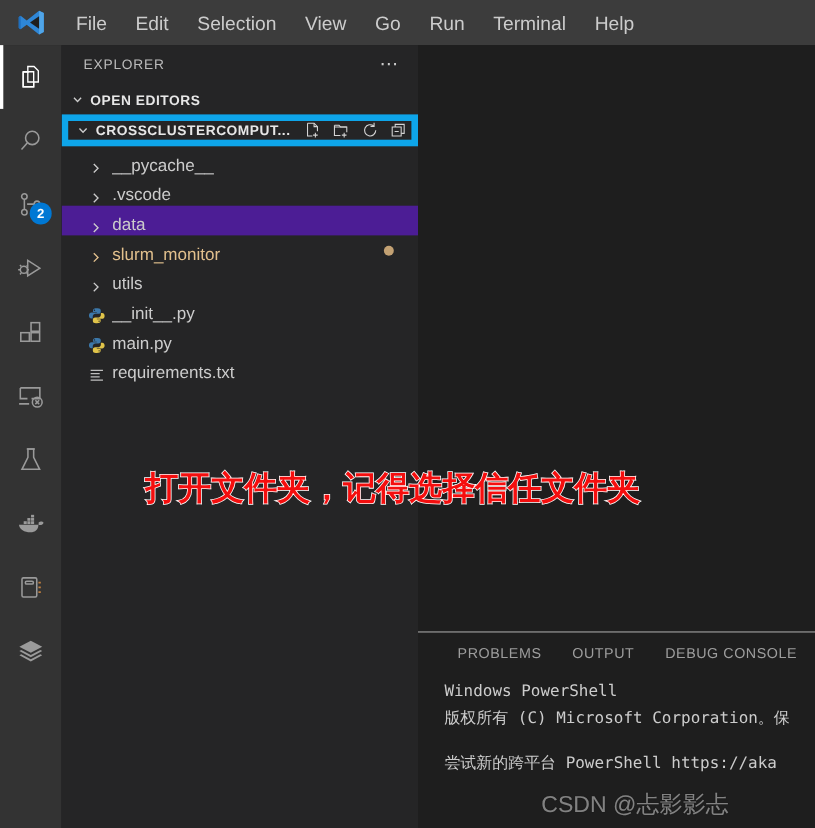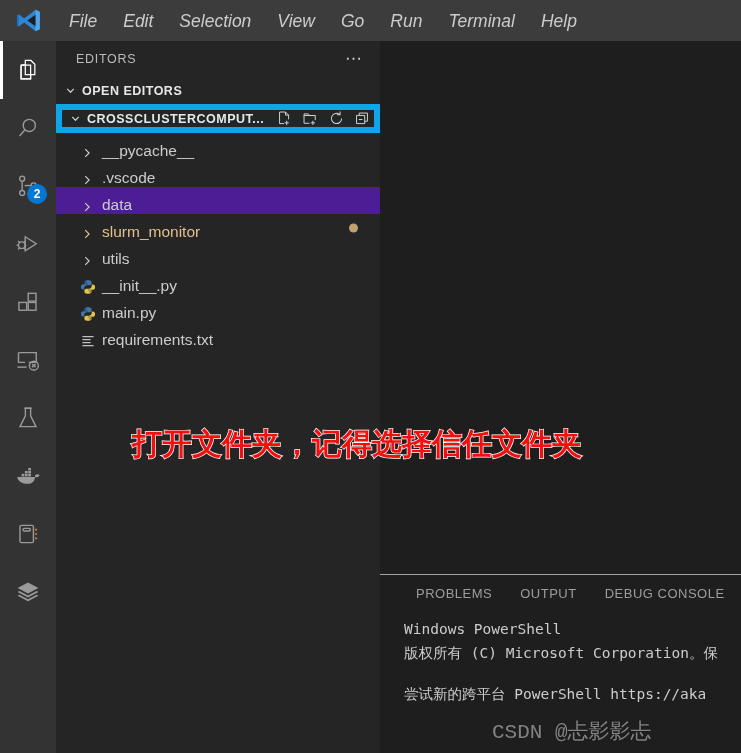--- a/index.html
+++ b/index.html
@@ -13,21 +13,21 @@
 
   
   .titlebar {
     position:absolute; left:0; top:0; width:741px; height:41px;
     background:#3c3c3c; display:flex; align-items:center;
   }
   .vs-logo { width:56px; height:41px; display:flex; align-items:center; justify-content:center; }
   .menu-items { display:flex; align-items:center; gap:0px; }
   .menu-item {
     color:#cccccc; font-size:17.5px; padding:2px 13px; line-height:24px;
-    white-space:nowrap; cursor:default;font-style:italic;
+    white-space:nowrap; cursor:default;
   }
 
   
   .activitybar {
     position:absolute; left:0; top:41px; width:56px; height:712px;
     background:#333333; display:flex; flex-direction:column; align-items:center;
   }
   .act-item {
     width:56px; height:58px; display:flex; align-items:center; justify-content:center;
     position:relative; cursor:pointer;
@@ -122,21 +122,21 @@
     white-space:nowrap; overflow:hidden;
   }
   .term-line { height:24px; }
   .term-line.blank { height:17px; }
   .prompt-ps { color:#cccccc; }
 
   
   .watermark {
     position:absolute; left:492px; top:717px;
     font-size:21px; color:rgba(225,225,225,.55);
-    font-family:Liberation Mono, monospace;
+    font-family:Liberation Sans, sans-serif;
     white-space:nowrap; pointer-events:none;
     text-shadow:0 0 1px rgba(0,0,0,.6);
   }
 </style>
 </head>
 <body>
 
 <div id="app">
 
   <div class="titlebar">
@@ -270,21 +270,21 @@
           <path d="M12 18.8 L20.0 14.6 L21.6 15.5 L12 20.6 L2.4 15.5 L4.0 14.6 Z"></path>
         </svg>
       </span>
     </div>
 
   </div>
 
   <div class="sidebar">
 
     <div class="sidebar-header">
-      <span class="sidebar-title">EDITORS</span>
+      <span class="sidebar-title">EXPLORER</span>
       <span class="more-dots">⋯</span>
     </div>
 
     <div class="section-head" style="padding-left:6px;">
       <span class="chev">
         <svg width="13" height="13" viewBox="0 0 16 16" fill="none" stroke="#cccccc" stroke-width="1.5">
           <path d="M4 6 L8 10.2 L12 6"></path>
         </svg>
       </span>
       <span>OPEN EDITORS</span>

